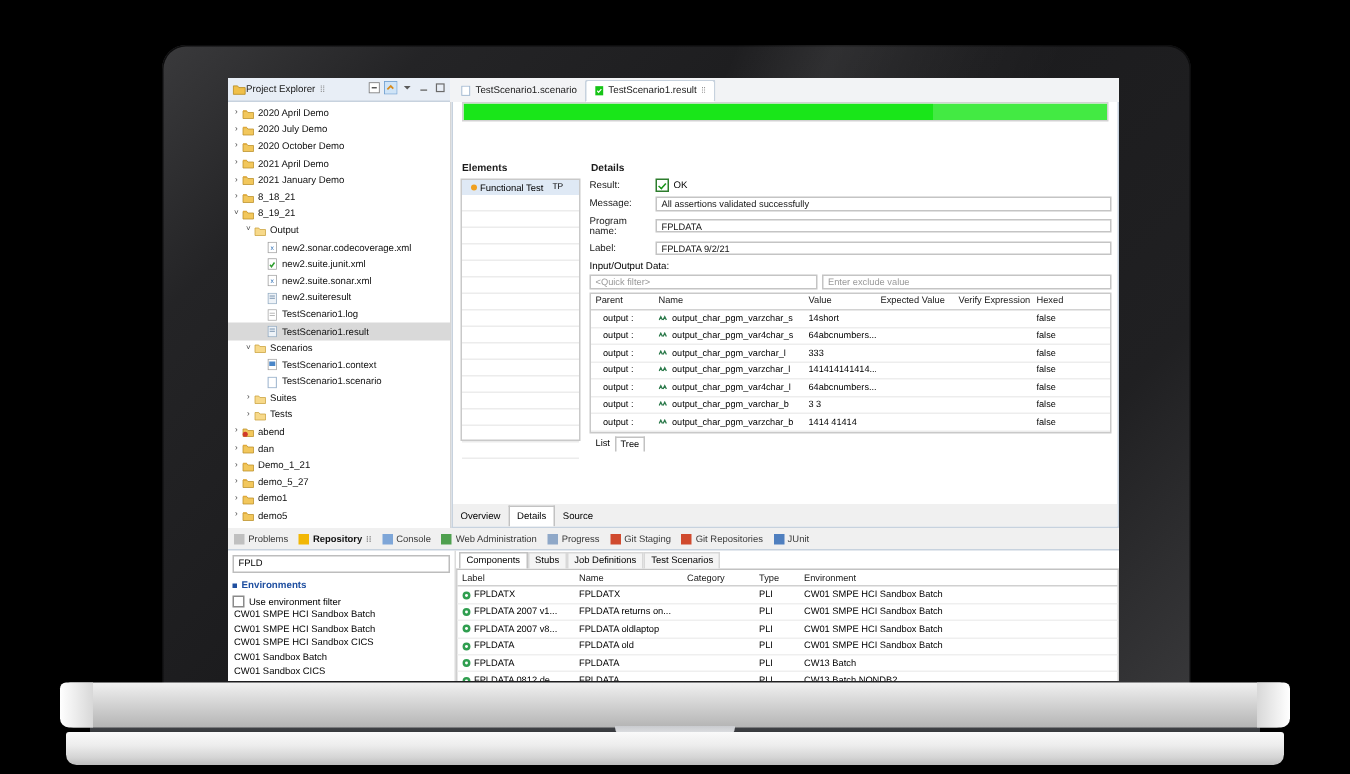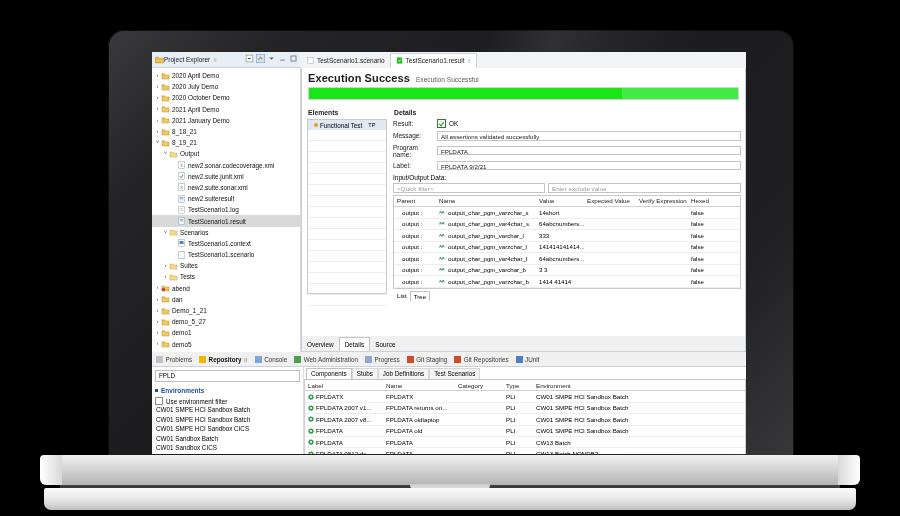--- a/index.html
+++ b/index.html
@@ -427,24 +427,20 @@
               <span>DEMO6</span>
             </div>
           </div>
       </div>
       <div class="pe-scroll">
         <div class="pe-arrowbtn">▴</div>
         <div class="pe-thumb"></div>
       </div>
 
       <div class="editor">
-        <div class="ex-head">
-          <span class="ex-title">Execution Success</span>
-          <span class="ex-sub">Execution Successful</span>
-        </div>
         <div class="pbar-wrap">
           <div class="pbar-a" id="pbar-a" style="width: 73%; background: rgb(25, 230, 25);"></div>
           <div class="pbar-b" id="pbar-b" style="left: 73%; width: 27%; background: rgb(67, 234, 67);"></div>
         </div>
 
         <div class="panes">
           <div class="elements">
             <div class="sect-h">Elements</div>
             <div class="el-list" id="el-list">
                 <div class="el-row sel">

